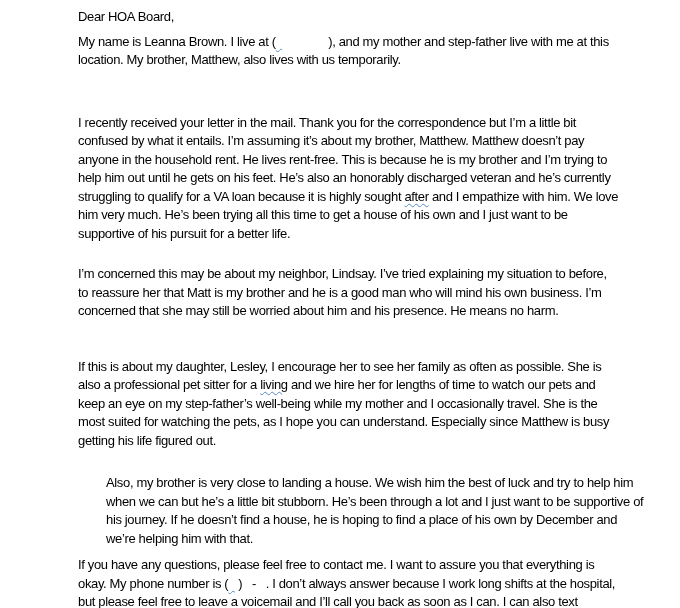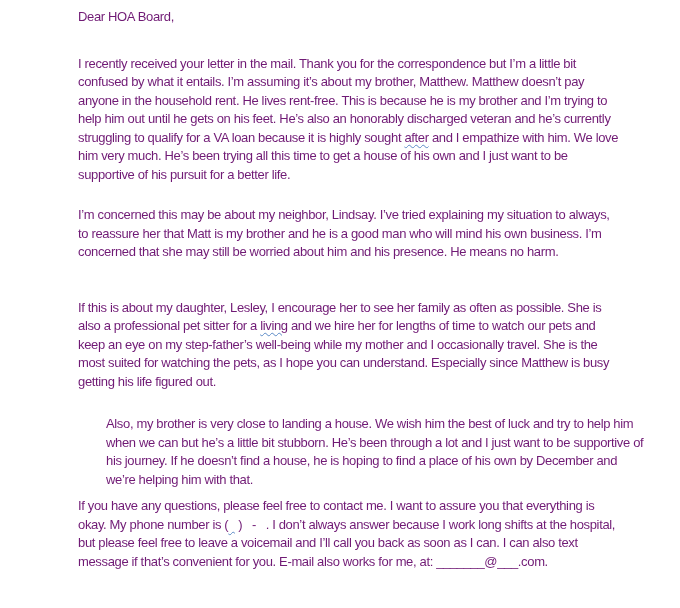--- a/index.html
+++ b/index.html
@@ -12,28 +12,28 @@
     box-sizing: border-box;
     width: 680px;
     height: 608px;
     overflow: hidden;
     background: #ffffff;
     padding: 8px 56px 16px 78px;
     font-family: "Liberation Sans", sans-serif;
     font-size: 13px;
     line-height: 18.5px;
     letter-spacing: -0.35px;
-    color: #701a75;
+    color: #000000;
   }
   .para {
     margin: 0;
     width: 541px;
   }
   .para.p-intro   { margin-top: 6px; }
-  .para.p-letter  { margin-top: 28px; }
+  .para.p-letter  { margin-top: 44px; }
   .para.p-neighbor{ margin-top: 22px; }
   .para.p-daughter{ margin-top: 37px; }
   .para.p-house   { margin-top: 24px; margin-left: 28px; }
   .para.p-contact { margin-top: 8px; }
   .wavy {
     text-decoration-line: underline;
     text-decoration-style: wavy;
     text-decoration-color: #5a8ac6;
     text-decoration-thickness: 1px;
     text-underline-offset: 2px;
@@ -46,27 +46,30 @@
 </style>
 </head>
 <body>
 
 <div class="page">
 
   <p class="para p-greeting">
     <span>Dear HOA Board,</span>
   </p>
 
+  <p class="para p-intro">
+    <span>My name is Leanna Brown. I live at (</span><span class="wavy">&nbsp;&nbsp;</span><span class="gap-address"></span><span>), and my mother and step-father live with me at this location. My brother, Matthew, also lives with us temporarily.</span>
+  </p>
 
   <p class="para p-letter">
     <span>I recently received your letter in the mail. Thank you for the correspondence but I’m a little bit confused by what it entails. I’m assuming it’s about my brother, Matthew. Matthew doesn’t pay anyone in the household rent. He lives rent-free. This is because he is my brother and I’m trying to help him out until he gets on his feet. He’s also an honorably discharged veteran and he’s currently struggling to qualify for a VA loan because it is highly sought </span><span class="wavy">after</span><span> and I empathize with him. We love him very much. He’s been trying all this time to get a house of his own and I just want to be supportive of his pursuit for a better life.</span>
   </p>
 
   <p class="para p-neighbor">
-    <span>I’m concerned this may be about my neighbor, Lindsay. I’ve tried explaining my situation to always, to reassure her that Matt is my brother and he is a good man who will mind his own business. I’m concerned that she may still be worried about him and his presence. He means no harm.</span>
+    <span>I’m concerned this may be about my neighbor, Lindsay. I’ve tried explaining my situation to before, to reassure her that Matt is my brother and he is a good man who will mind his own business. I’m concerned that she may still be worried about him and his presence. He means no harm.</span>
   </p>
 
   <p class="para p-daughter">
     <span>If this is about my daughter, Lesley, I encourage her to see her family as often as possible. She is also a professional pet sitter for a </span><span class="wavy">living</span><span> and we hire her for lengths of time to watch our pets and keep an eye on my step-father’s well-being while my mother and I occasionally travel. She is the most suited for watching the pets, as I hope you can understand. Especially since Matthew is busy getting his life figured out.</span>
   </p>
 
   <p class="para p-house">
     <span>Also, my brother is very close to landing a house. We wish him the best of luck and try to help him when we can but he’s a little bit stubborn. He’s been through a lot and I just want to be supportive of his journey. If he doesn’t find a house, he is hoping to find a place of his own by December and we’re helping him with that.</span>
   </p>
 

